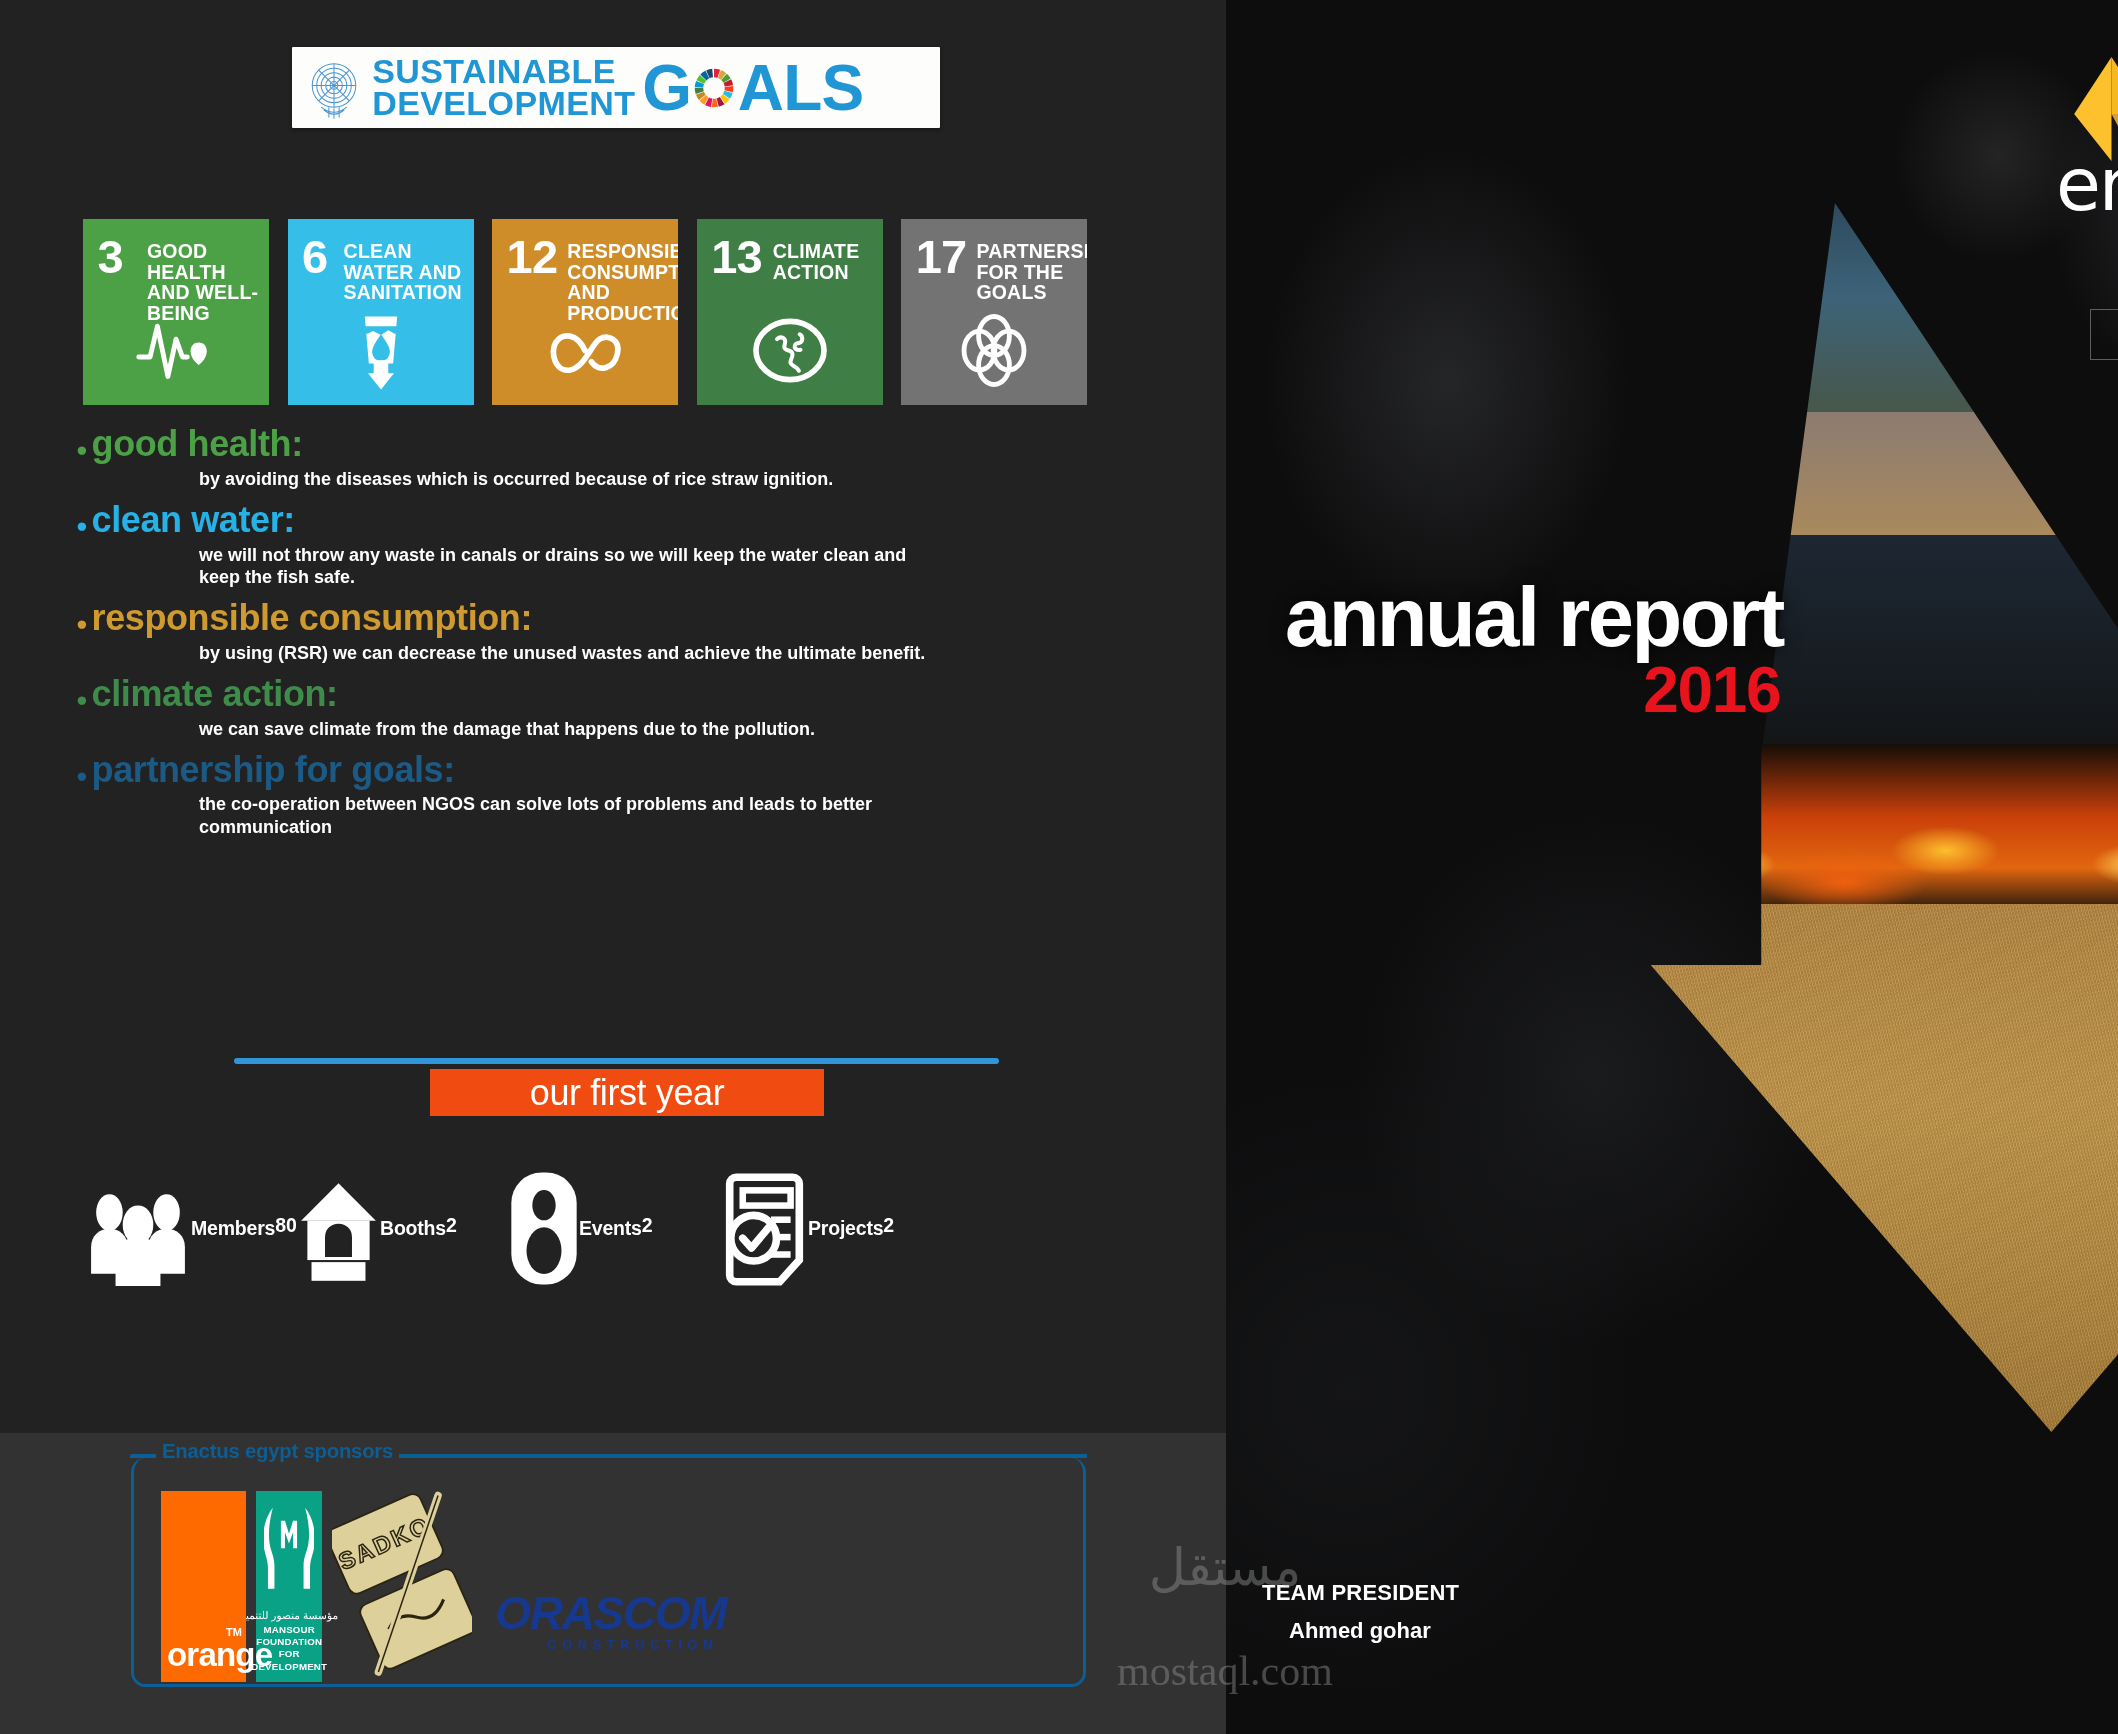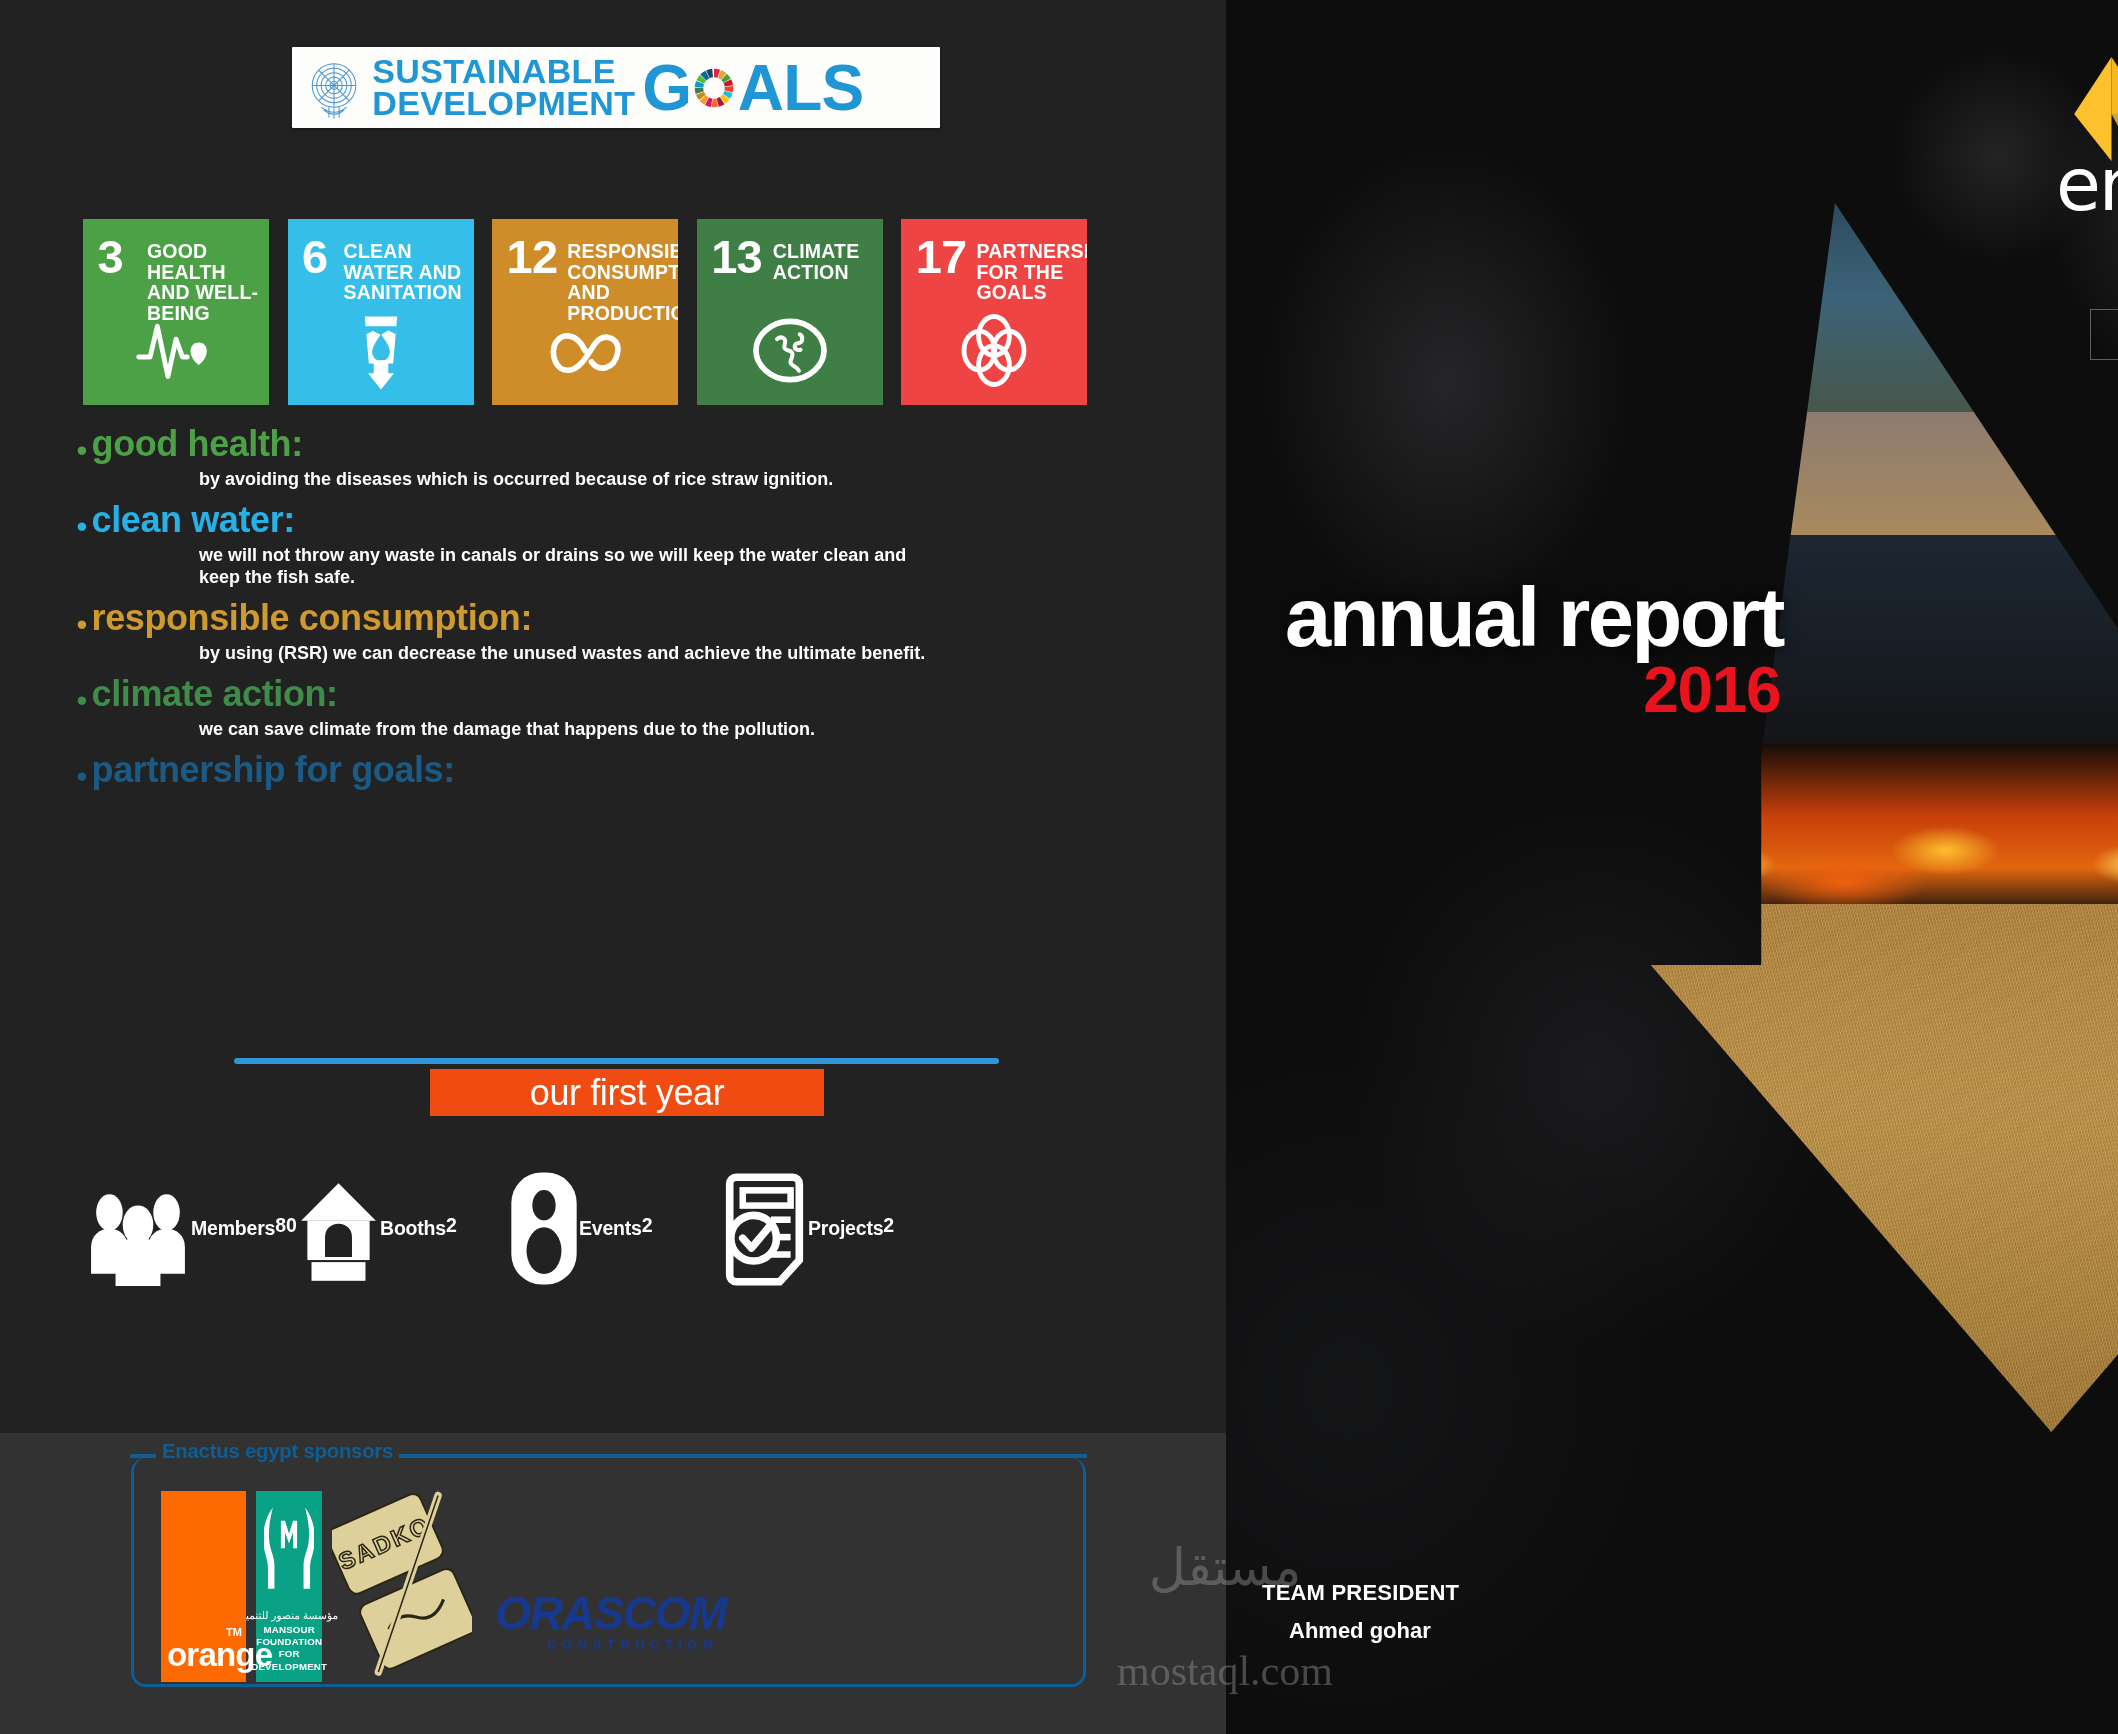--- a/index.html
+++ b/index.html
@@ -378,21 +378,21 @@
       <div class="sdg-card" style="background:#3f7e44">
         <div class="num">13</div>
         <div class="ttl" style="left:76px;width:102px">CLIMATE ACTION</div>
         <svg class="glyph" viewBox="0 0 100 100">
           <path d="M50 14c24 0 42 18 42 36S74 86 50 86 8 68 8 50s18-36 42-36z" fill="none" stroke="#fff" stroke-width="7"></path>
           <path d="M34 36c4-4 9-2 10 2s-3 7 0 10 8 1 9 6-4 8-2 12 8 4 10 9" fill="none" stroke="#fff" stroke-width="5" stroke-linecap="round"></path>
           <path d="M62 30c4 2 4 8 1 10s-6 0-7 4 3 6 7 5" fill="none" stroke="#fff" stroke-width="5" stroke-linecap="round"></path>
         </svg>
       </div>
 
-      <div class="sdg-card" style="background:#ef4444">
+      <div class="sdg-card" style="background:#737373">
         <div class="num">17</div>
         <div class="ttl" style="left:75px;width:107px">PARTNERSHIPS FOR THE GOALS</div>
         <svg class="glyph" viewBox="0 0 100 100">
           <g fill="none" stroke="#fff" stroke-width="6">
             <ellipse cx="50" cy="32" rx="19" ry="24"></ellipse>
             <ellipse cx="50" cy="68" rx="19" ry="24"></ellipse>
             <ellipse cx="32" cy="50" rx="19" ry="24"></ellipse>
             <ellipse cx="68" cy="50" rx="19" ry="24"></ellipse>
           </g>
         </svg>
@@ -431,20 +431,21 @@
           <span>climate action:</span>
         </div>
         <div class="goal-desc">we can save climate from the damage that happens due to the pollution.</div>
       </div>
 
       <div class="goal-item">
         <div class="goal-head" style="color:#1b5a85">
           <span class="dot">●</span>
           <span>partnership for goals:</span>
         </div>
+        <div class="goal-desc" style="max-width:797px">the co-operation between NGOS can solve lots of problems and leads to better communication</div>
       </div>
     </div>
 
     <div class="divider"></div>
     <div class="year-banner">
       <span>our first year</span>
     </div>
 
     <div class="stats">
 

